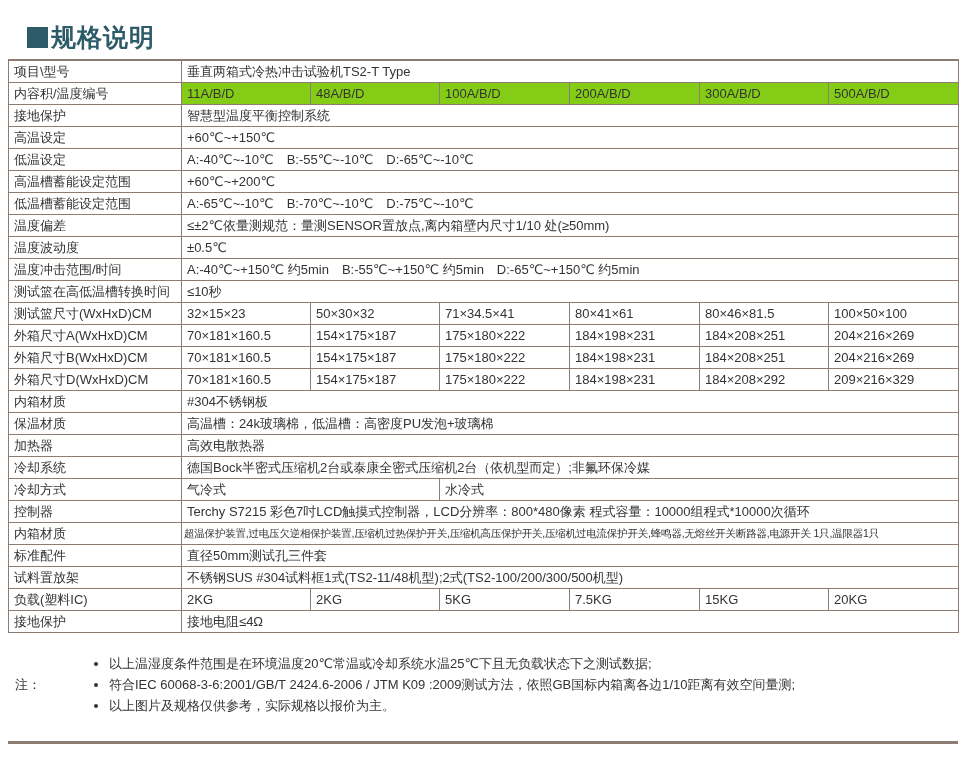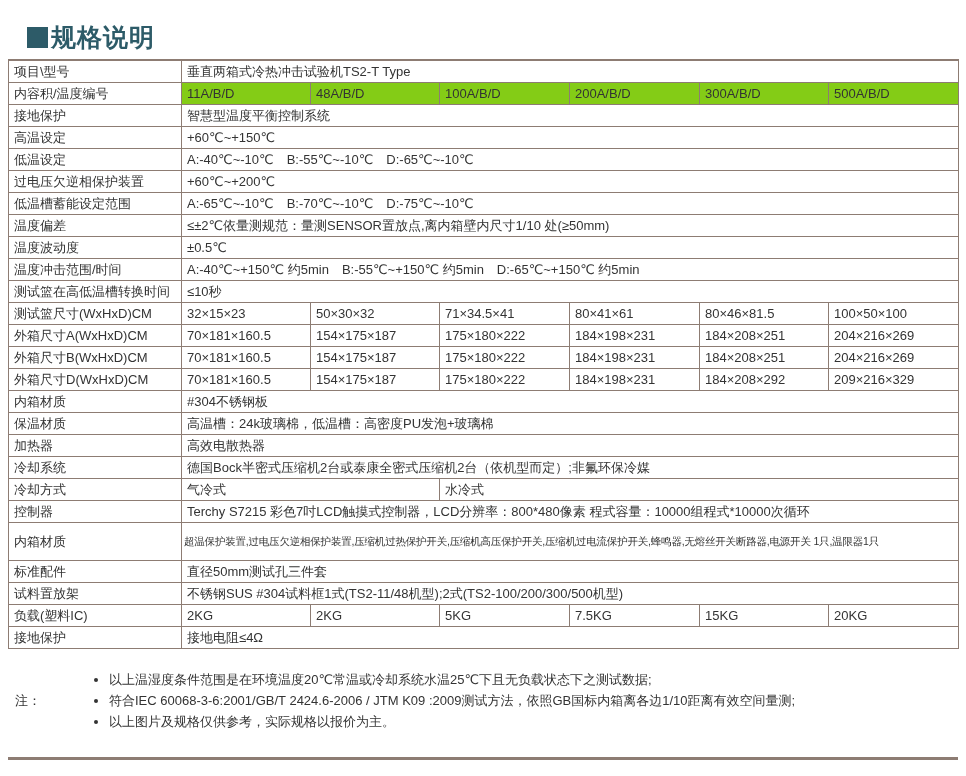--- a/index.html
+++ b/index.html
@@ -19,21 +19,21 @@
     border:1px solid #8d7c73;border-top:2px solid #8d7c73;
   }
   td{
     border:1px solid #8d7c73;
     font-size:13px;height:21px;padding:0 5px;
     overflow:hidden;white-space:nowrap;
   }
   td.lbl{text-align:left;}
   td.v{}
   tr.gray td.v{background:#84cc16;}
-  td.small{font-size:10.5px;padding:8px 2px;letter-spacing:-0.2px;}
+  td.small{font-size:10.5px;padding:0 2px;letter-spacing:-0.2px;}
 
   .notes{
     width:950px;margin-left:8px;
     border-bottom:3px solid #8d7c73;
     display:flex;align-items:center;
     padding:5px 0 9px 0;
   }
   .notes-label{width:62px;padding-left:7px;font-size:13px;flex:none;}
   .notes ul{margin:16px;padding-left:16px;list-style:disc;}
   .notes li{font-size:13px;line-height:1.6;}
@@ -76,21 +76,21 @@
   </tr>
   <tr>
     <td class="lbl">高温设定</td>
     <td class="v" colspan="6">+60℃~+150℃</td>
   </tr>
   <tr>
     <td class="lbl">低温设定</td>
     <td class="v" colspan="6">A:-40℃~-10℃　B:-55℃~-10℃　D:-65℃~-10℃</td>
   </tr>
   <tr>
-    <td class="lbl">过电压欠逆相保护装置</td>
+    <td class="lbl">高温槽蓄能设定范围</td>
     <td class="v" colspan="6">+60℃~+200℃</td>
   </tr>
   <tr>
     <td class="lbl">低温槽蓄能设定范围</td>
     <td class="v" colspan="6">A:-65℃~-10℃　B:-70℃~-10℃　D:-75℃~-10℃</td>
   </tr>
   <tr>
     <td class="lbl">温度偏差</td>
     <td class="v" colspan="6">≤±2℃依量测规范：量测SENSOR置放点,离内箱壁内尺寸1/10 处(≥50mm)</td>
   </tr>

